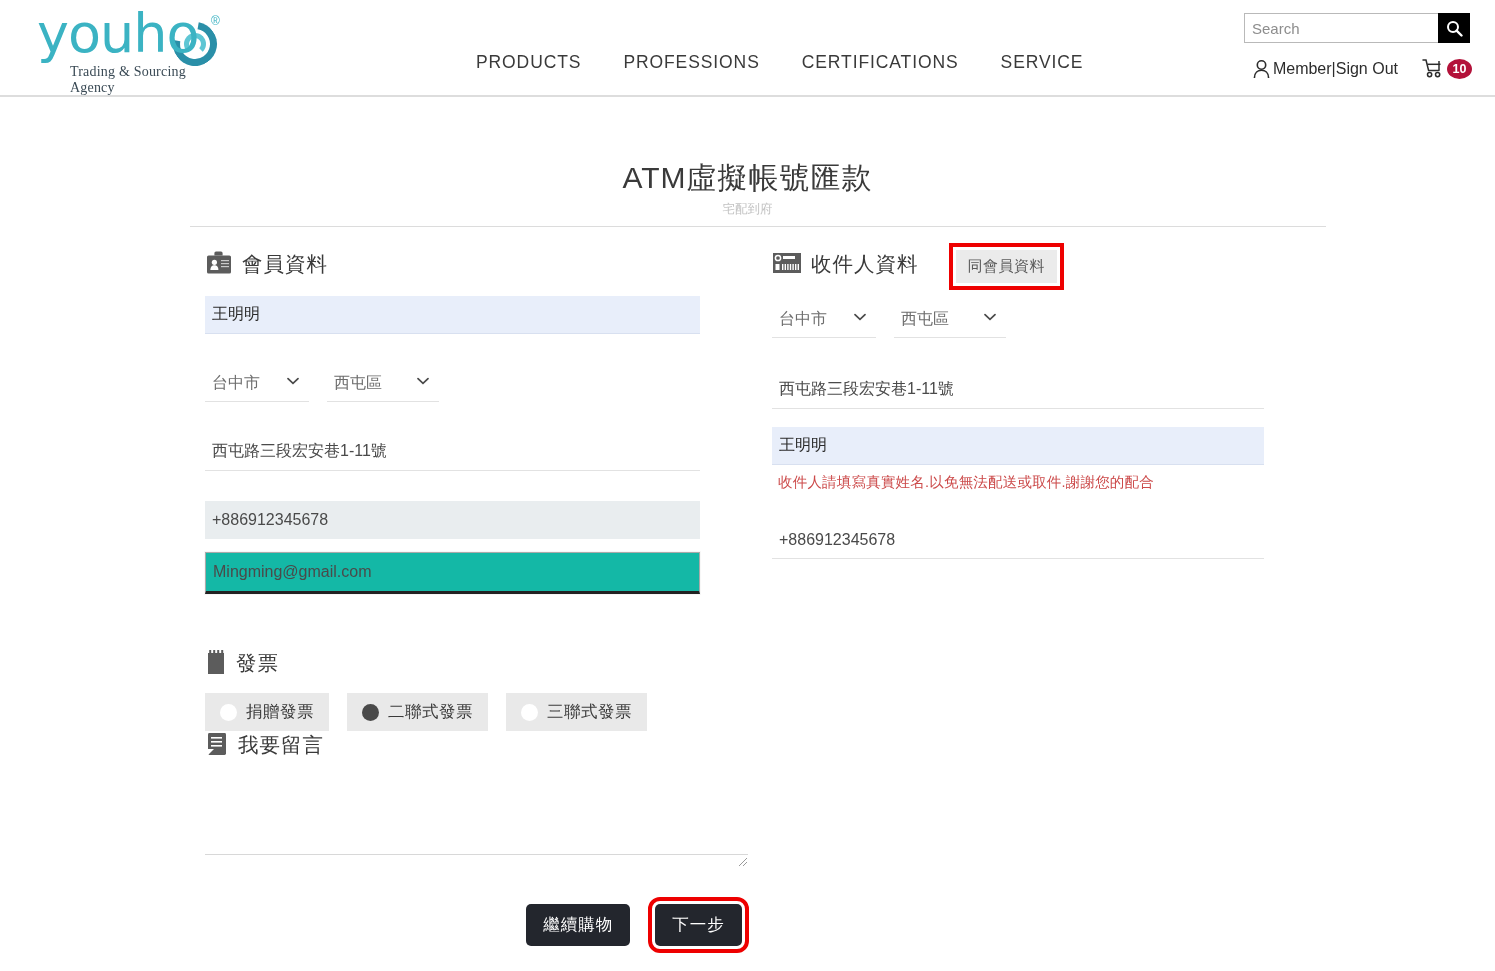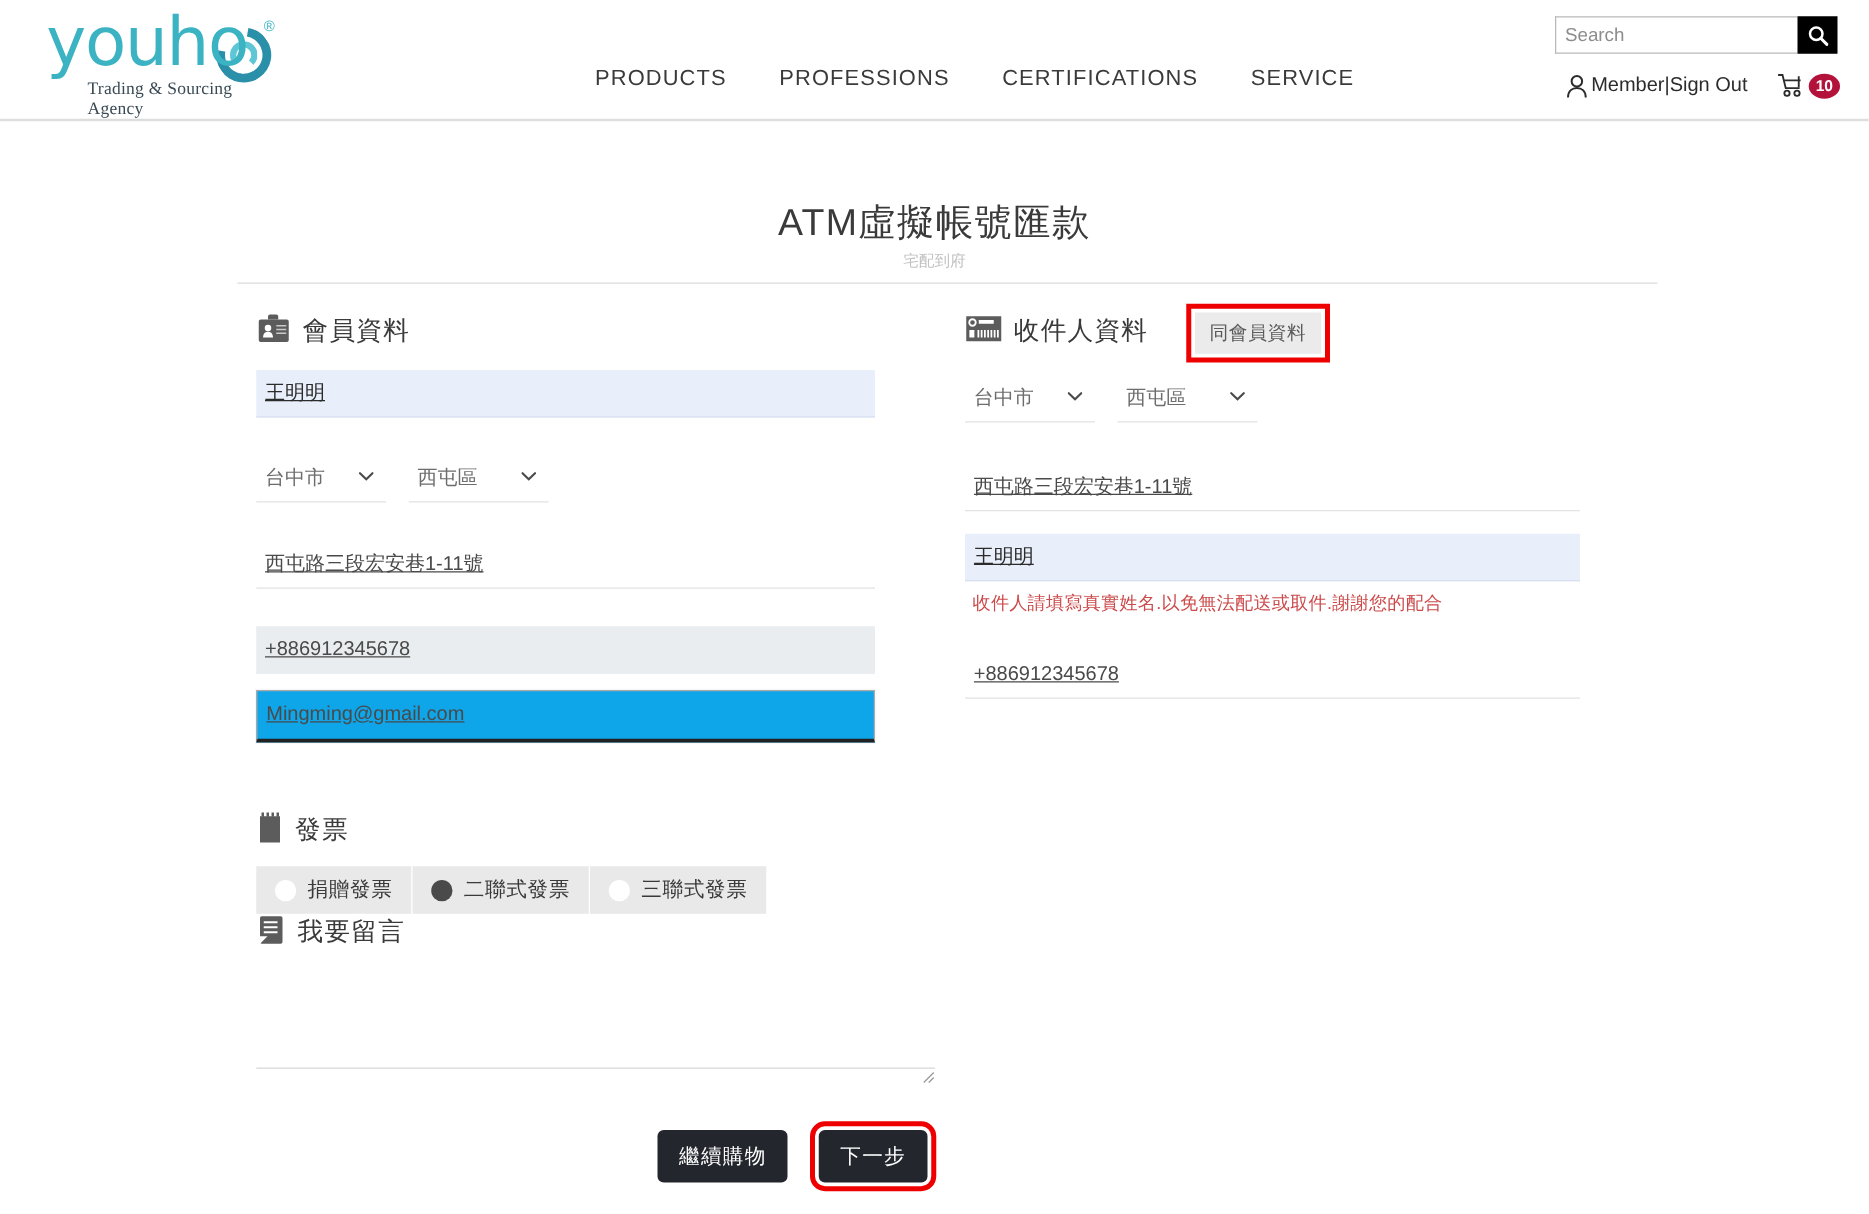--- a/index.html
+++ b/index.html
@@ -168,35 +168,34 @@
     height: 38px;
     border: none;
     border-bottom: 1px solid #e2e2e2;
     font-size: 16px;
     color: #4a4a4a;
     padding: 0 7px;
     background: transparent;
     font-family: "Liberation Sans", sans-serif;
     outline: none;
     display: block;
-    text-decoration: underline;
   }
   .fld.autofill {
     background: #e8eefa;
     border-bottom: 1px solid #d8e0f0;
     color: #2b2b2b;
   }
   .fld.greybg {
     background: #e9edef;
     border-bottom: 1px solid #e9edef;
   }
   .fld.focused {
     border: 1px solid #aaaaaa;
     border-bottom: 3px solid #222222;
-    background: #0ea5e9;
+    background: #14b8a6;
     height: 42px;
     box-shadow: 0 0 0 1px rgba(0,0,0,0.03);
   }
 
   .sel-row { display: flex; gap: 18px; }
   .sel {
     height: 38px;
     border: none;
     border-bottom: 1px solid #e2e2e2;
     font-size: 16px;
@@ -215,21 +214,21 @@
 
   .warn-text {
     font-size: 14.5px;
     color: #cc4a4a;
     padding-left: 6px;
     margin-top: 8px;
     letter-spacing: 0.2px;
   }
 
   
-  .radio-row { display: flex; gap: 1px; margin-top: 10px; align-items: flex-end; }
+  .radio-row { display: flex; gap: 18px; margin-top: 10px; align-items: flex-end; }
   .radio-pill {
     background: #e9e9e9;
     display: flex; align-items: center; gap: 9px;
     padding: 8px 15px;
     cursor: pointer;
   }
   .radio-dot {
     width: 17px; height: 17px; border-radius: 50%;
     background: #ffffff;
     display: block;

